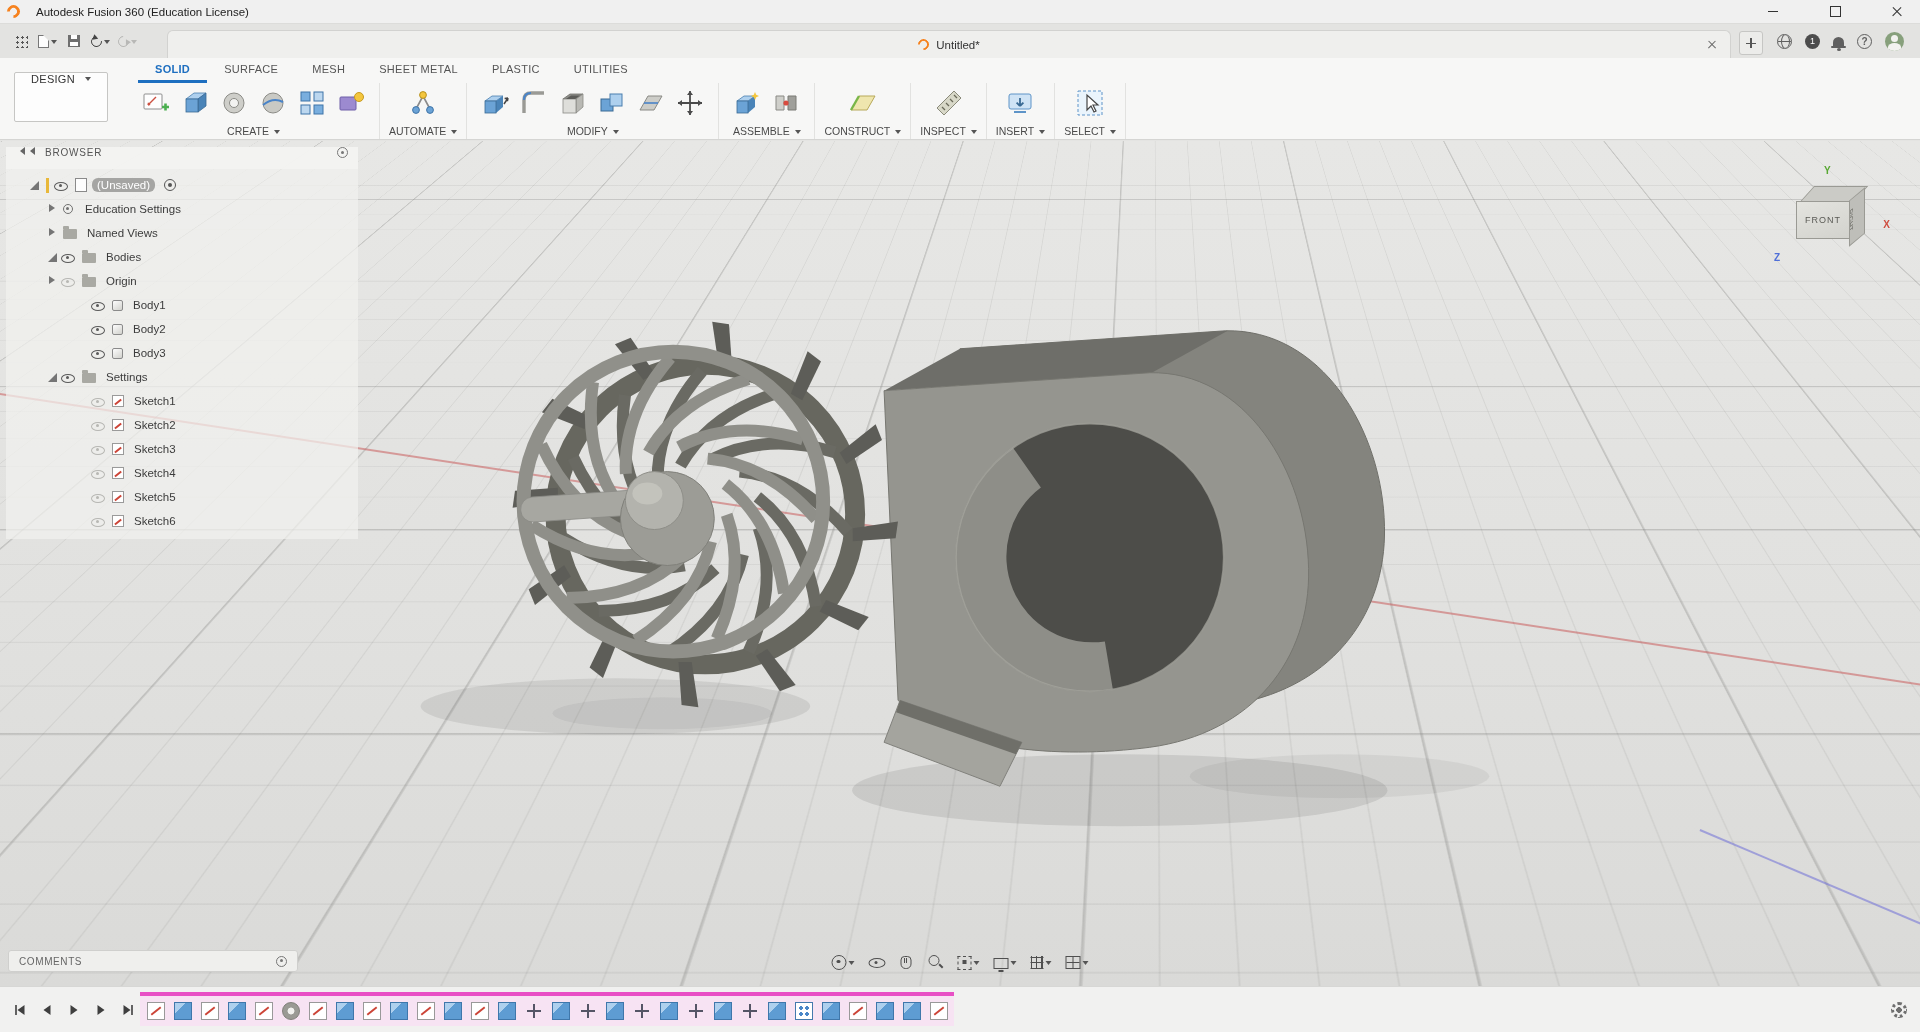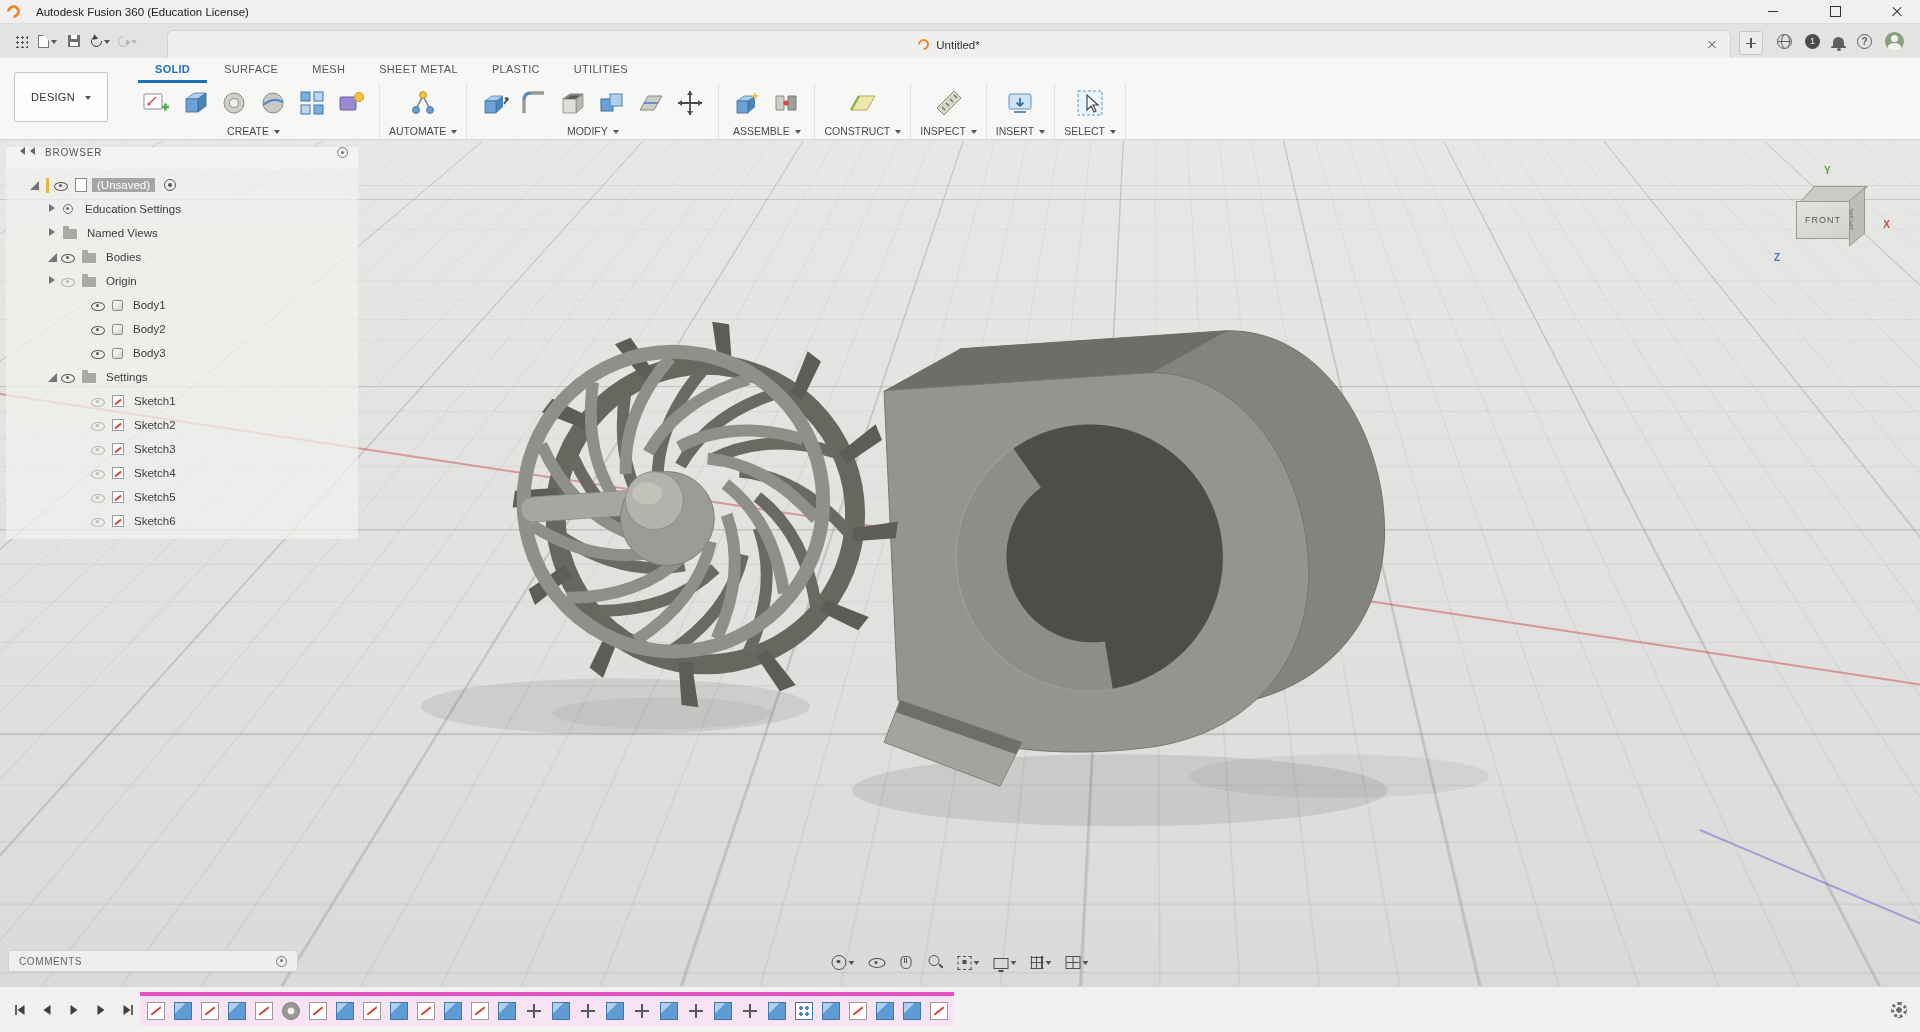--- a/index.html
+++ b/index.html
@@ -53,21 +53,21 @@
   .ibell::before{content:"";position:absolute;left:-2px;bottom:-1.5px;width:15px;height:1.6px;background:#5f5f5f;border-radius:1px}
   .ibell::after{content:"";position:absolute;left:3.5px;bottom:-4px;width:4px;height:3px;background:#5f5f5f;border-radius:50%}
   .ihelp{width:15px;height:15px;border:1.4px solid #5f5f5f;border-radius:50%;color:#5f5f5f;font-size:10px;font-weight:bold;display:flex;align-items:center;justify-content:center}
   .ihelp::after{content:"?"}
   .iavatar{width:19px;height:19px;border-radius:50%;background:#87a07c;position:relative;overflow:hidden}
   .iavatar::before{content:"";position:absolute;left:6px;top:3px;width:7px;height:7px;border-radius:50%;background:#f2f2ef}
   .iavatar::after{content:"";position:absolute;left:3px;top:11.5px;width:13px;height:8px;border-radius:50% 50% 0 0;background:#f2f2ef}
 
   
   .ribbon{position:absolute;left:0;top:58px;right:0;height:82px;background:#f7f7f6;border-bottom:1px solid #d5d5d3}
-  .design-btn{position:absolute;left:14px;top:14px;width:94px;height:50px;border:1px solid #c6c6c4;border-radius:2px;background:#fdfdfd;display:flex;align-items:center;justify-content:center;gap:10px;font-size:11px;color:#333;letter-spacing:.3px}
+  .design-btn{position:absolute;left:14px;top:14px;width:94px;height:50px;border:1px solid #c6c6c4;border-radius:2px;background:#fdfdfd;display:flex;align-items:flex-start;justify-content:center;gap:10px;font-size:11px;color:#333;letter-spacing:.3px}
   .ribbon-right{position:absolute;left:128px;top:0;right:0;bottom:0}
   .rtabs{display:flex;height:25px;align-items:flex-end;padding-left:10px}
   .rtab{padding:3px 17px 5px;font-size:11px;color:#555;border-bottom:3px solid transparent;letter-spacing:.3px}
   .rtab.active{color:#1e6fc0;border-bottom-color:#1e6fc0;font-weight:bold}
   .rgroups{display:flex;align-items:stretch;height:56px}
   .rgroup{display:flex;flex-direction:column;align-items:center;padding:0 9px;border-right:1px solid #e2e2e0}
   .ricons{display:flex;align-items:center;gap:1px;height:40px}
   .rbtn{width:38px;height:38px;display:flex;align-items:center;justify-content:center}
   .rbtn svg{width:30px;height:30px}
   .rlabel{display:flex;align-items:center;gap:5px;font-size:10.5px;color:#4a4a4a;padding-top:2px}
@@ -123,21 +123,21 @@
   .nico{position:relative;flex:none;margin:0 5px 0 3px}
   .nico.root{width:12px;height:14px;background:#fdfdfd;border:1px solid #8a8a8a}
   .nico.settings{width:10px;height:10px;border:1.8px solid #707070;border-radius:50%;margin-right:7px}
   .nico.settings::after{content:"";position:absolute;left:1.6px;top:1.6px;width:3px;height:3px;background:#707070;border-radius:50%}
   .nico.folder{width:14px;height:10px;background:#a9a9a3;border-radius:1px;margin-top:2px}
   .nico.folder::before{content:"";position:absolute;top:-3px;left:0;width:6px;height:3px;background:#a9a9a3;border-radius:1px 1px 0 0}
   .nico.body{width:11px;height:11px;background:linear-gradient(145deg,#fdfdfd,#d2d2cd);border:1px solid #8a8a8a;border-radius:2px}
   .nico.sketch{width:12px;height:12px;background:#fff;border:1px solid #9a9a9a}
   .nico.sketch::after{content:"";position:absolute;left:1px;top:4.5px;width:8px;height:1.8px;background:#cc4437;transform:rotate(-38deg)}
   .nlabel{font-size:11.5px;color:#3c3c3c;padding:1px 5px;white-space:nowrap}
-  .nlabel.pill{background:#a5a5a3;color:#fff;border-radius:0}
+  .nlabel.pill{background:#a5a5a3;color:#fff;border-radius:6px}
   .radio{width:12px;height:12px;border:1.4px solid #555;border-radius:50%;position:relative;margin-left:9px;flex:none}
   .radio::after{content:"";position:absolute;left:2.8px;top:2.8px;width:4px;height:4px;background:#555;border-radius:50%}
 
   
   .comments-bar{position:absolute;left:8px;bottom:14px;width:290px;height:22px;background:#efefed;border:1px solid #cfcfcd;border-radius:3px;display:flex;align-items:center;gap:20px;padding:0 10px}
   .comments-bar .clabel{flex:1;font-size:10px;letter-spacing:.6px;color:#666}
   .navbar{position:absolute;left:50%;bottom:12px;transform:translateX(-50%);display:flex;align-items:center;gap:6px}
   .nav-btn{height:24px;display:flex;align-items:center;gap:2px;padding:0 4px}
   .nicon{display:inline-block;position:relative;width:16px;height:16px}
   .nicon.orbit{width:15px;height:15px;border:1.7px solid #4f4f4f;border-radius:50%}

